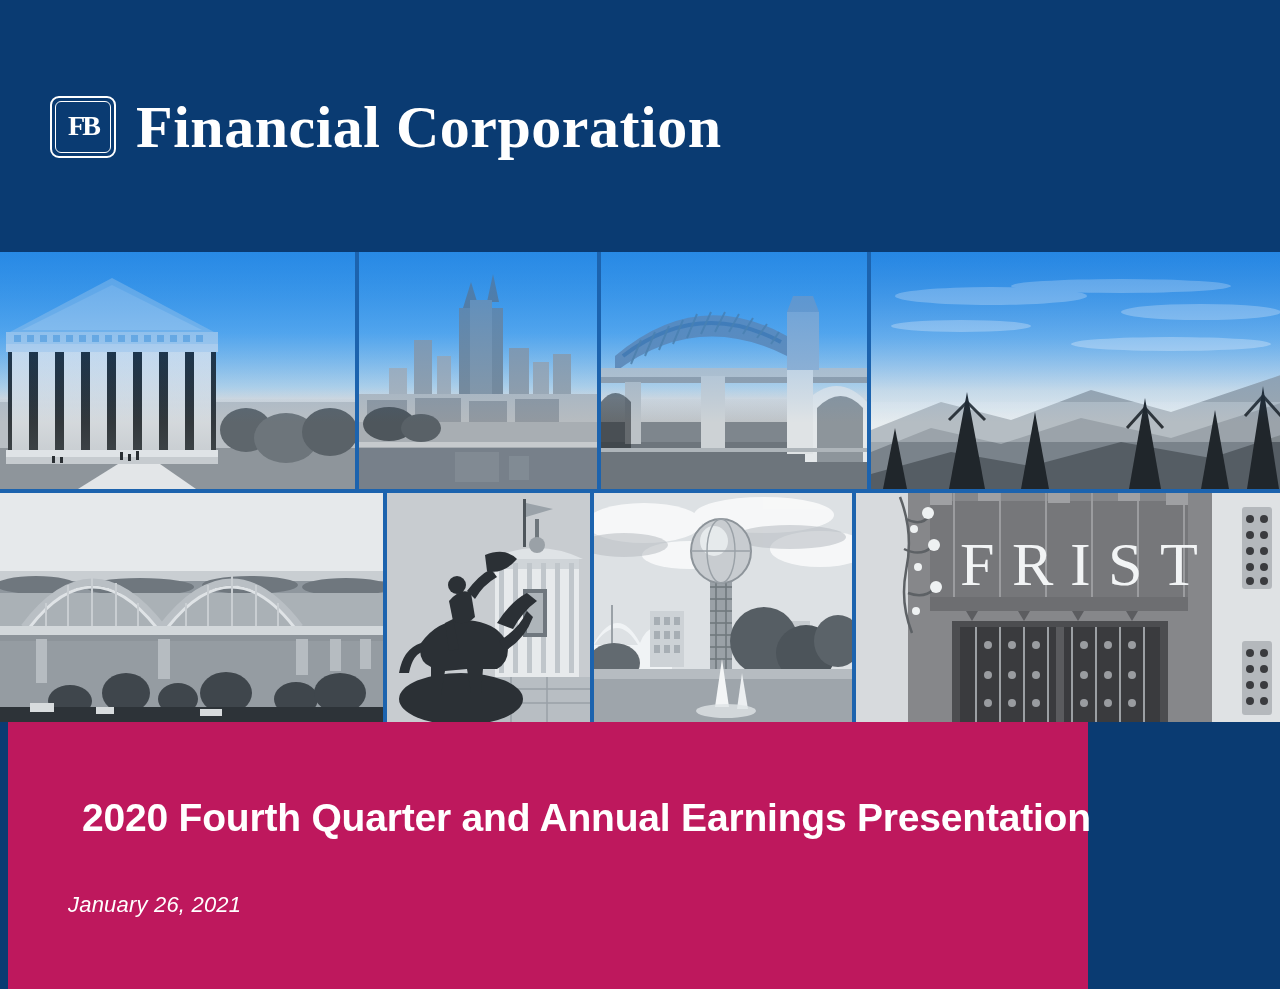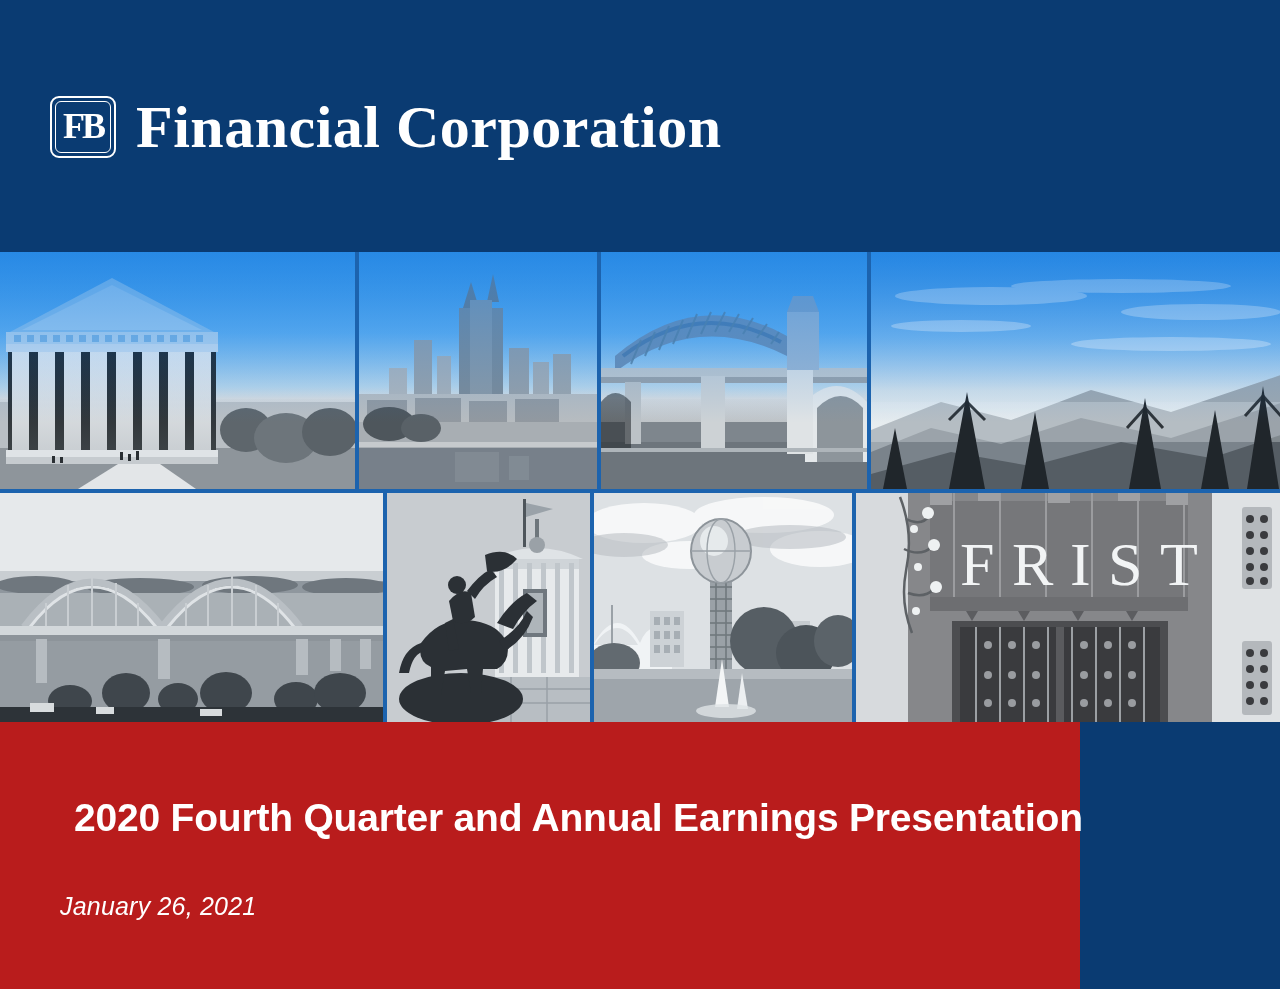--- a/index.html
+++ b/index.html
@@ -54,21 +54,21 @@
     left: 3px;
     top: 3px;
     right: 3px;
     bottom: 3px;
     border: 1.5px solid #ffffff;
     border-radius: 6px;
   }
   .logo-mark-text {
     font-family: "Liberation Serif", serif;
     font-weight: bold;
-    font-size: 36px;
+    font-size: 28px;
     line-height: 1;
     color: #ffffff;
     letter-spacing: -3px;
     position: relative;
     z-index: 2;
     margin-top: -2px;
   }
   .logo-wordmark {
     font-family: "Liberation Serif", serif;
     font-size: 60px;
@@ -132,41 +132,41 @@
   .t-smokies    { flex-basis: 413px; }
   
   .t-memphis    { flex-basis: 383px; }
   .t-jackson    { flex-basis: 203px; }
   .t-sunsphere  { flex-basis: 258px; }
   .t-frist      { flex-basis: 428px; }
 
   
   .footer {
     position: absolute;
-    left: 0;
+    left: 8px;
     top: 722px;
     width: 1080px;
     height: 267px;
-    background: #b91c1c;
+    background: #be185d;
   }
   .slide-title {
     position: absolute;
     left: 74px;
     top: 74px;
     font-size: 39px;
     font-weight: bold;
     color: #ffffff;
     letter-spacing: -0.2px;
     white-space: nowrap;
   }
   .slide-date {
     position: absolute;
     left: 60px;
     top: 170px;
-    font-size: 25px;
+    font-size: 22px;
     font-style: italic;
     color: #ffffff;
     letter-spacing: 0.2px;
     white-space: nowrap;
   }
 </style>
 </head>
 <body>
 
 <div class="slide">

